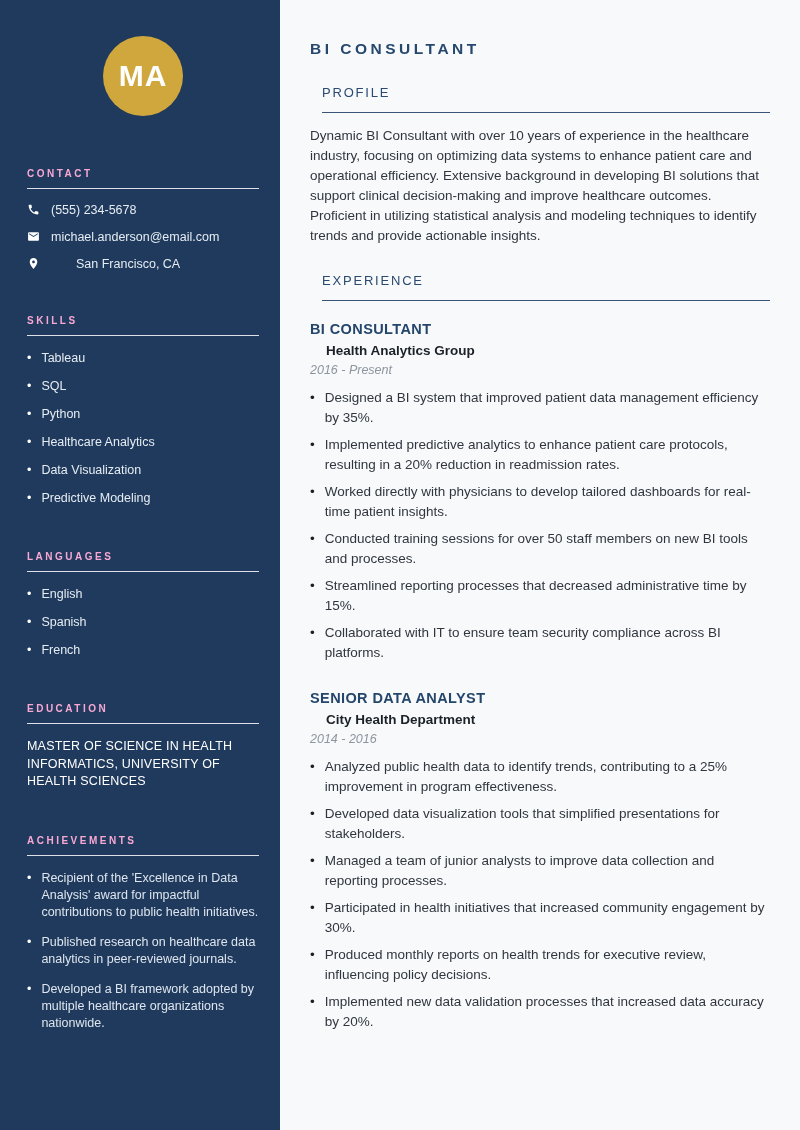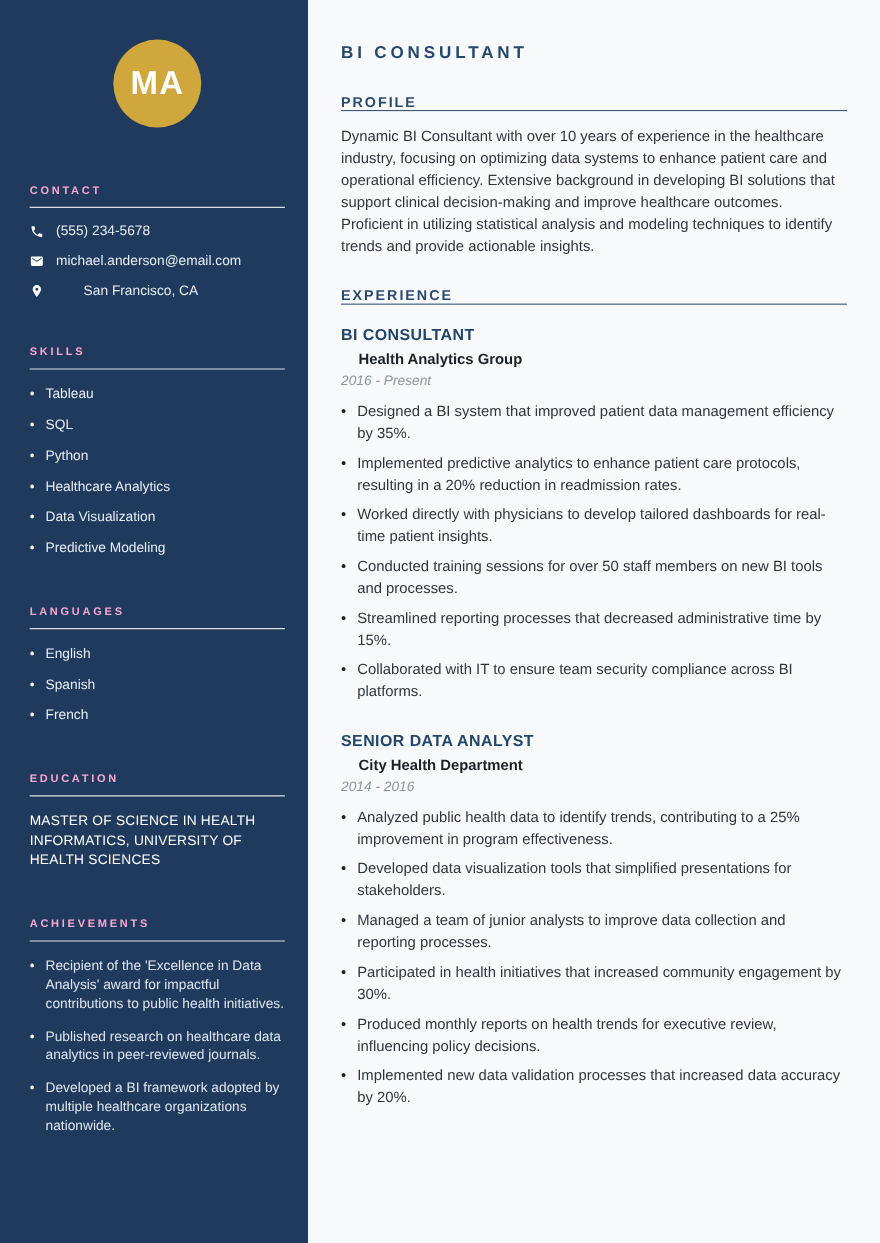--- a/index.html
+++ b/index.html
@@ -42,21 +42,21 @@
   .side-section.first{margin-top:52px;}
   .side-heading{
     font-size:10px;font-weight:bold;letter-spacing:2.5px;
     color:#f9a8d4;
   }
   .side-rule{
     border:none;border-top:1.5px solid rgba(255,255,255,0.85);
     margin-top:9px;margin-bottom:14px;
   }
   .contact-item{
-    display:flex;align-items:center;gap:11px;
+    display:flex;align-items:flex-start;gap:11px;
     margin-bottom:13px;
   }
   .contact-item:last-child{margin-bottom:0;gap:36px;}
   .contact-icon{width:13px;height:13px;flex:0 0 13px;display:flex;}
   .contact-icon svg{width:13px;height:13px;fill:#fff;}
   .contact-text{font-size:12.5px;color:var(--side-text);}
   .side-list{list-style:none;}
   .side-list li{
     display:flex;gap:10px;
     font-size:12.5px;line-height:17px;color:var(--side-text);
@@ -80,24 +80,25 @@
     font-size:37px;font-weight:bold;color:var(--sidebar-bg);
     letter-spacing:1px;line-height:1.1;
   }
   .job-subtitle{
     margin-top:10px;
     font-size:15.5px;font-weight:600;color:#27486D;
     letter-spacing:3.5px;
   }
   .section{margin-top:27px;}
   .section-heading{
-    font-size:13px;font-weight:bold;color:var(--heading-navy);
+    font-size:13px;font-weight:normal;color:var(--heading-navy);
     letter-spacing:1.8px;
-    padding-bottom:0;
+    padding-bottom:12px;
     border-bottom:1px solid var(--rule-navy);
+    margin-left:12px;
   }
   .profile-text{
     margin-top:13px;
     font-size:13.5px;line-height:20px;color:var(--body-text);
   }
   .job{margin-top:20px;}
   .job + .job{margin-top:28px;}
   .job-title{
     font-size:14.5px;font-weight:bold;color:var(--accent-navy);
     letter-spacing:0.4px;

